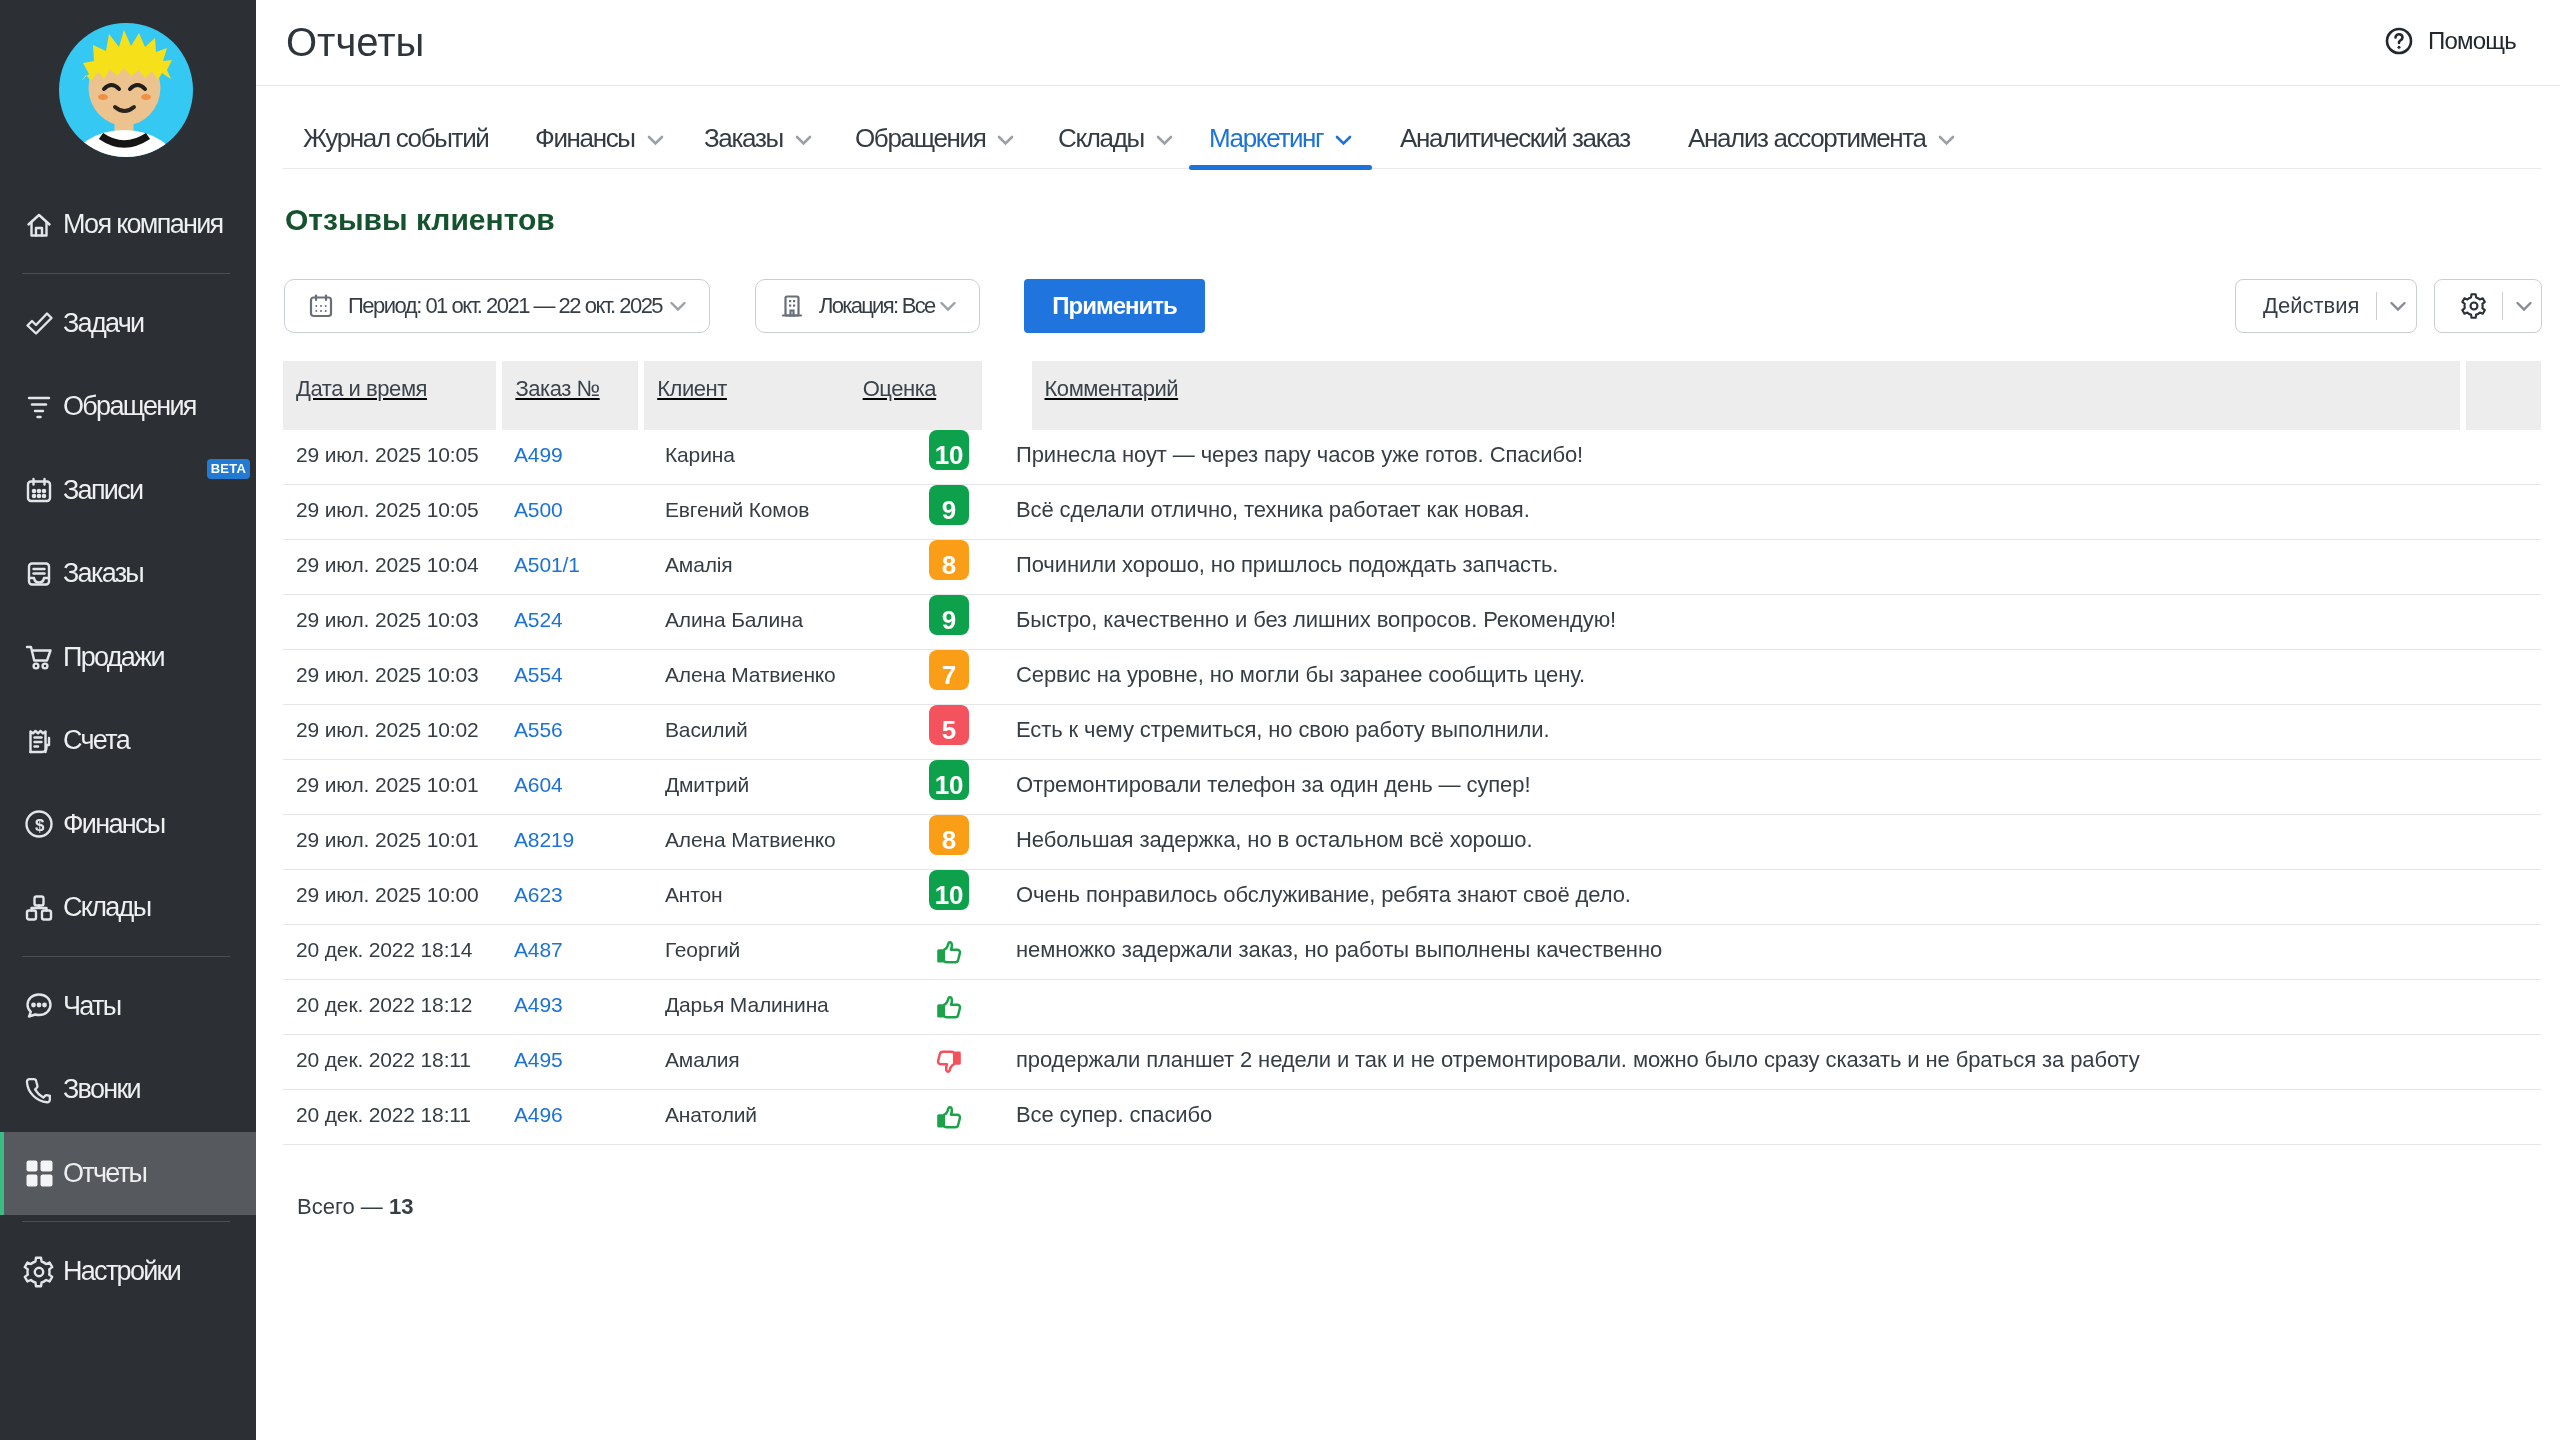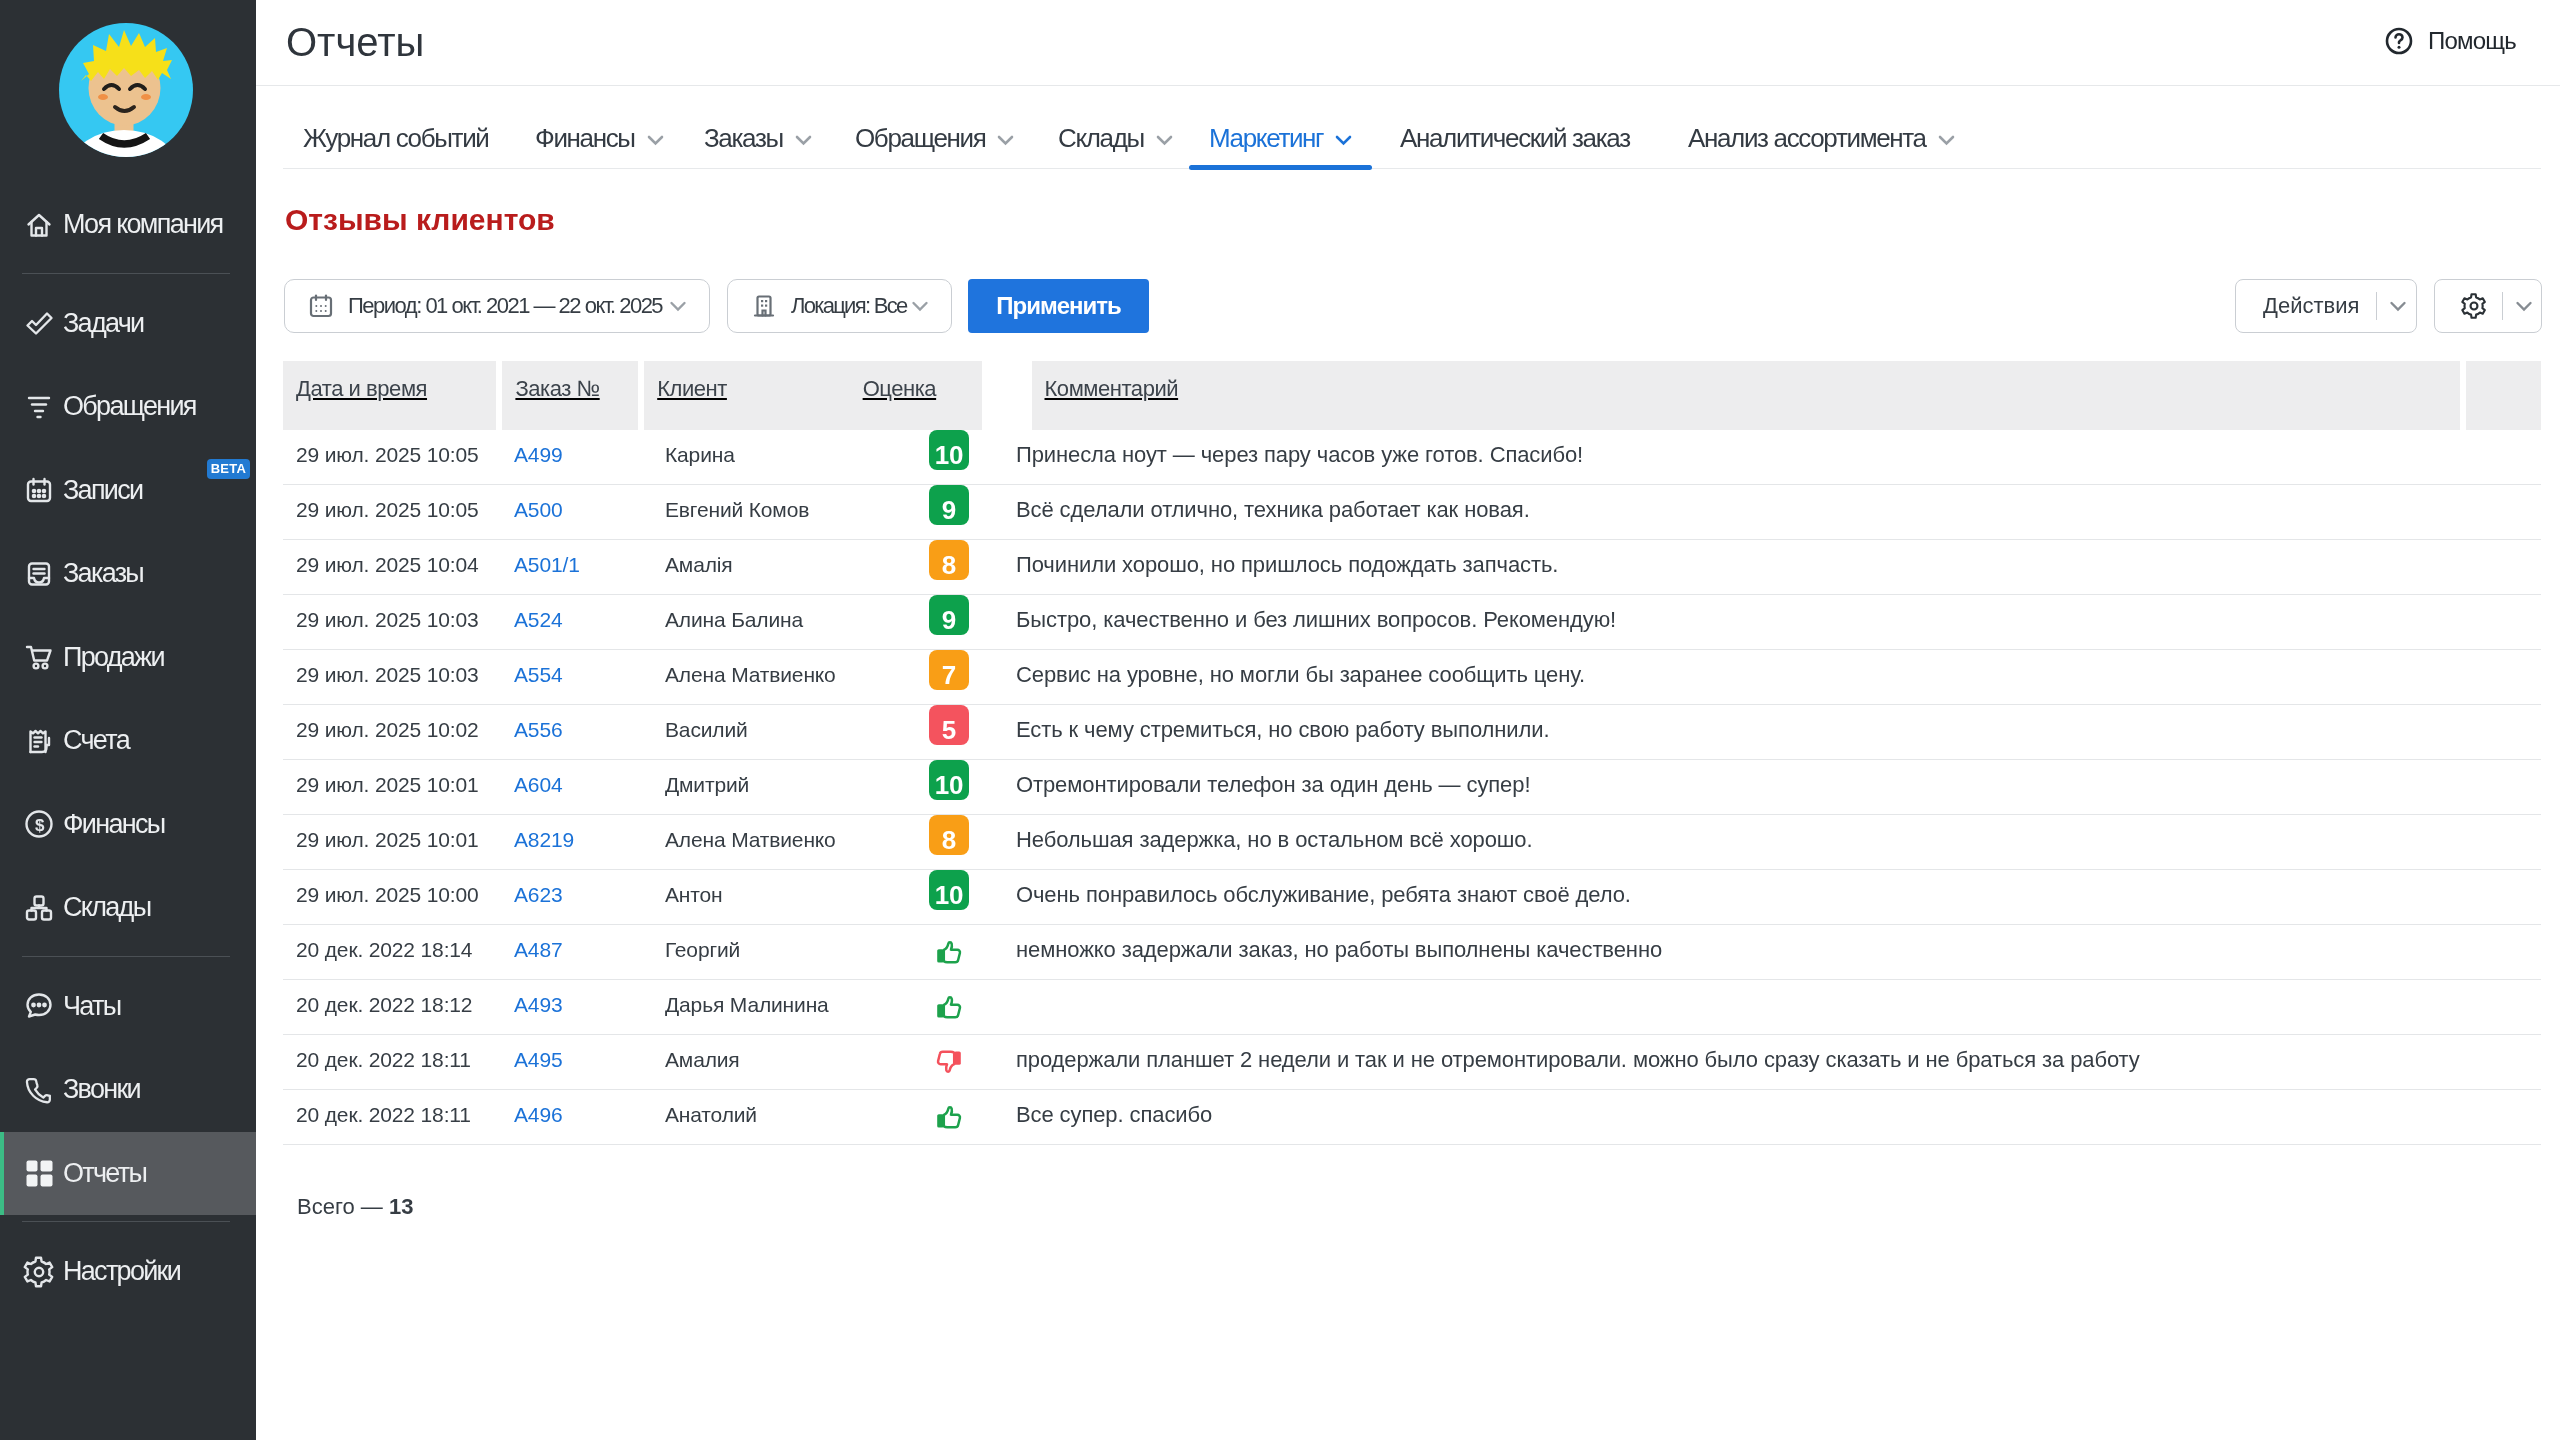--- a/index.html
+++ b/index.html
@@ -26,22 +26,22 @@
 .help svg { margin-right:15px; }
 
 .tabs { position:absolute; left:283px; top:87px; width:2258px; height:82px; border-bottom:1px solid #e7e9eb; }
 .tab { position:absolute; top:0; height:82px; display:flex; align-items:center; padding:20px 20px 0;
   font-size:26px; letter-spacing:-1.35px; color:#343b43; white-space:nowrap; }
 .tab svg { margin-left:12px; margin-top:4px; }
 .tab.active { color:#1b72d8; }
 .tab.active::after { content:""; position:absolute; left:0; right:0; bottom:-1px; height:5px; background:#1b72d8; border-radius:3px; }
 
 .content { position:absolute; left:256px; top:169px; width:2304px; height:1271px; }
-h2 { position:absolute; left:29px; top:34px; font-size:30px; font-weight:bold; color:#b91c1c; }
-.filters { position:absolute; left:28px; top:110px; display:flex; }
+h2 { position:absolute; left:29px; top:34px; font-size:30px; font-weight:bold; color:#14532d; }
+.filters { position:absolute; left:28px; top:110px; display:flex;gap:28px; }
 .btn { height:54px; border:1px solid #caced3; border-radius:10px; background:#fff; display:flex;
   align-items:center; font-size:22px; color:#363d44; }
 .btn .chev { margin-left:auto; }
 .period { width:426px; padding:0 22px 0 23px; letter-spacing:-1.5px; margin-right:17px; }
 .period svg.ic { margin-right:14px; flex:none; }
 .loc { width:225px; padding:0 22px 0 23px; letter-spacing:-1.7px; margin-right:16px; }
 .loc svg.ic { margin-right:14px; flex:none; }
 .apply { width:181px; height:54px; background:#1f74dd; color:#fff; border:none; border-radius:4px;
   font-size:24px; font-weight:bold; letter-spacing:-1px; display:flex; align-items:center; justify-content:center; }
 .actions { position:absolute; left:1979px; top:110px; width:182px; height:54px; border:1px solid #caced3;

